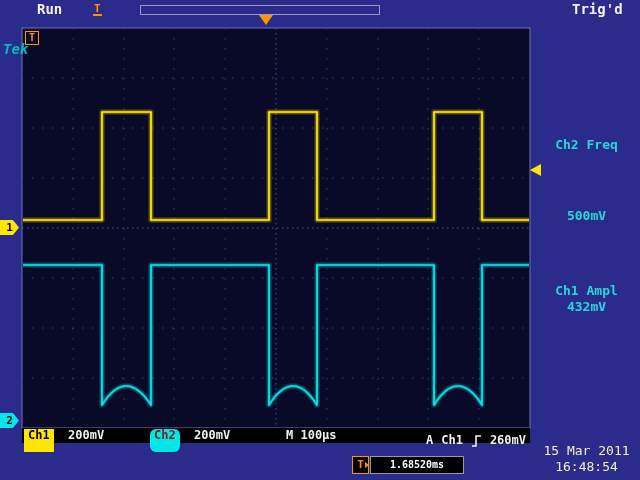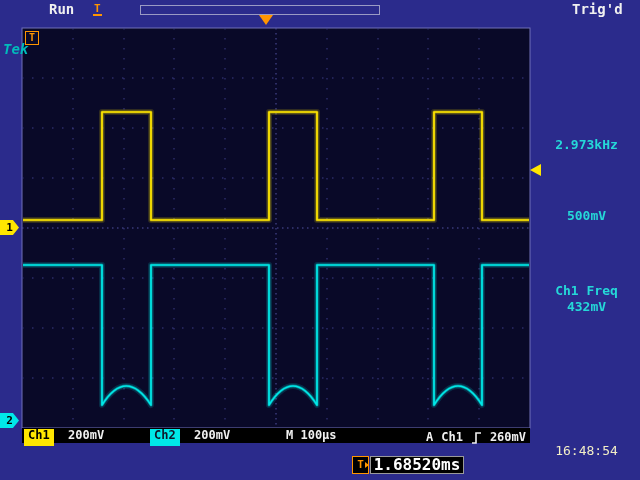--- a/index.html
+++ b/index.html
@@ -4,21 +4,21 @@
 <style>
   html,body{margin:0;padding:0;}
   body{
     width:640px;height:480px;position:relative;overflow:hidden;
     background:#2b2b8c;
     font-family:"DejaVu Sans Mono", monospace;
   }
   .abs{position:absolute;}
   
   #brand{left:3px;top:1px;color:#00bcbc;font-size:14px;font-weight:bold;font-style:italic;margin-top:40px;}
-  #run-status{left:37px;top:1px;color:#f0f0f0;font-size:14px;font-weight:bold;margin-left:12px;}
+  #run-status{left:37px;top:1px;color:#f0f0f0;font-size:14px;font-weight:bold;}
   #hdr-trig-t{left:93px;top:3px;color:#ff9500;font-size:11px;font-weight:bold;line-height:11px;border-bottom:2px solid #ff9500;padding:0 1px;}
   #acq-window{left:140px;top:5px;width:238px;height:8px;border:1px solid #9a9ac4;}
   #trig-pos-arrow{left:259px;top:15px;width:0;height:0;
     border-left:7px solid transparent;border-right:7px solid transparent;border-top:10px solid #ff9500;}
   #trigd-status{left:572px;top:1px;color:#f0f0f0;font-size:14px;font-weight:bold;}
   
   #scope{left:0;top:0;}
   .grid{stroke:#3c3c86;stroke-width:1;stroke-dasharray:1.5 8.5;fill:none;}
   .grid-center{stroke:#5353a2;stroke-width:1;stroke-dasharray:1.5 3.5;fill:none;}
   .grat-border{fill:#090928;stroke:#7070b8;stroke-width:1;}
@@ -39,34 +39,34 @@
   #trig-level-arrow{left:530px;top:164px;width:0;height:0;
     border-top:6px solid transparent;border-bottom:6px solid transparent;border-right:11px solid #ffe600;}
   
   .readout{left:535px;width:103px;text-align:center;color:#25d8d8;font-size:13px;font-weight:bold;line-height:16px;}
   #readout-0{top:137px;}
   #readout-1{top:208px;}
   #readout-2{top:283px;}
   
   #status-bar{left:22px;top:428px;width:508px;height:15px;background:#000;
     color:#f0f0f0;font-size:12px;font-weight:bold;}
-  #status-bar .abs{top:1px;height:17px;line-height:13px;}
+  #status-bar .abs{top:1px;height:23px;line-height:13px;}
   #ch1-tag{left:2px;background:#ffe600;color:#000;padding:0 4px;}
   #ch1-scale{left:46px;}
-  #ch2-tag{left:128px;background:#00e8e8;color:#0f172a;padding:0 4px;}
+  #ch2-tag{left:128px;background:#00e8e8;color:#7f1d1d;padding:0 4px;border-radius:6px;}
   #ch2-scale{left:172px;}
   #timebase{left:264px;}
   #trig-group{right:4px;display:flex;gap:8px;align-items:center;}
   
   #delay-t-box{left:352px;top:456px;width:15px;height:16px;background:#000;border:1px solid #ff9500;
     color:#ff9500;font-size:11px;font-weight:bold;text-align:center;line-height:15px;}
   #delay-t-box .arr{position:absolute;right:-1px;top:5px;width:0;height:0;
     border-top:3px solid transparent;border-bottom:3px solid transparent;border-left:4px solid #ff9500;}
   #delay-value{left:370px;top:456px;width:92px;height:16px;background:#000;border:1px solid #9a9a9a;
-    color:#fff;font-size:16px;font-weight:bold;text-align:center;line-height:16px;}
+    color:#fff;font-size:10px;font-weight:bold;text-align:center;line-height:16px;}
   
   #datetime{left:535px;top:443px;width:103px;color:#f2eec6;font-size:13px;line-height:16px;text-align:center;}
 </style>
 </head>
 <body>
 
 <svg id="scope" class="abs" width="640" height="480">
   <defs>
     <clipPath id="gclip">
         <rect x="23" y="29" width="506" height="398"></rect>
@@ -111,27 +111,27 @@
 <div id="acq-window" class="abs"></div>
 <div id="trig-pos-arrow" class="abs"></div>
 <span id="trigd-status" class="abs">Trig'd</span>
 
 <div id="grat-trig-t" class="abs">T</div>
 <div id="ch1-marker" class="abs ch-marker">1</div>
 <div id="ch2-marker" class="abs ch-marker">2</div>
 <div id="trig-level-arrow" class="abs"></div>
 
 <div id="readout-0" class="abs readout">
-  <div>2.973kHz</div>
+  <div>Ch2 Freq</div>
 </div>
 <div id="readout-1" class="abs readout">
   <div>500mV</div>
 </div>
 <div id="readout-2" class="abs readout">
-  <div>Ch1 Freq</div>
+  <div>Ch1 Ampl</div>
   <div>432mV</div>
 </div>
 
 <div id="status-bar" class="abs">
   <span id="ch1-tag" class="abs">Ch1</span>
   <span id="ch1-scale" class="abs">200mV</span>
   <span id="ch2-tag" class="abs">Ch2</span>
   <span id="ch2-scale" class="abs">200mV</span>
   <span id="timebase" class="abs">M 100µs</span>
   <span id="trig-group" class="abs">
@@ -144,14 +144,15 @@
   </span>
 </div>
 
 <div id="delay-t-box" class="abs">
   <span>T</span>
   <span class="arr"></span>
 </div>
 <div id="delay-value" class="abs">1.68520ms</div>
 
 <div id="datetime" class="abs">
+  <div>15 Mar 2011</div>
   <div>16:48:54</div>
 </div>
 
 </body></html>

